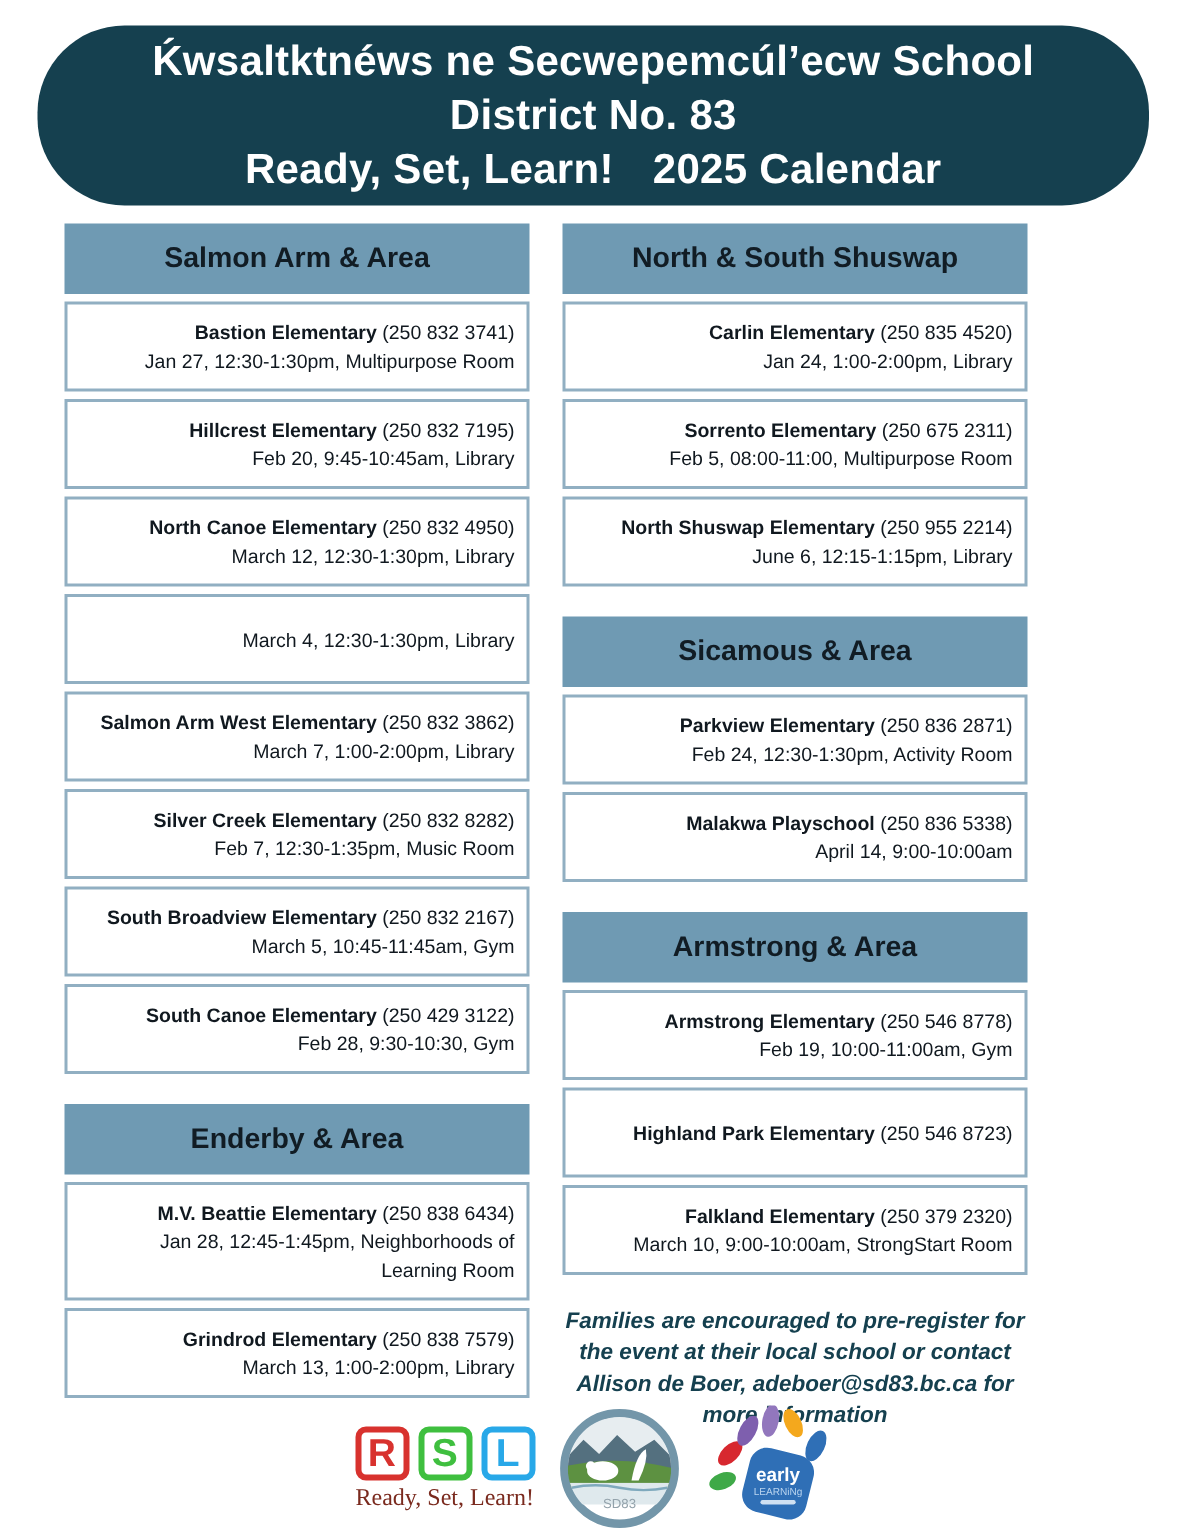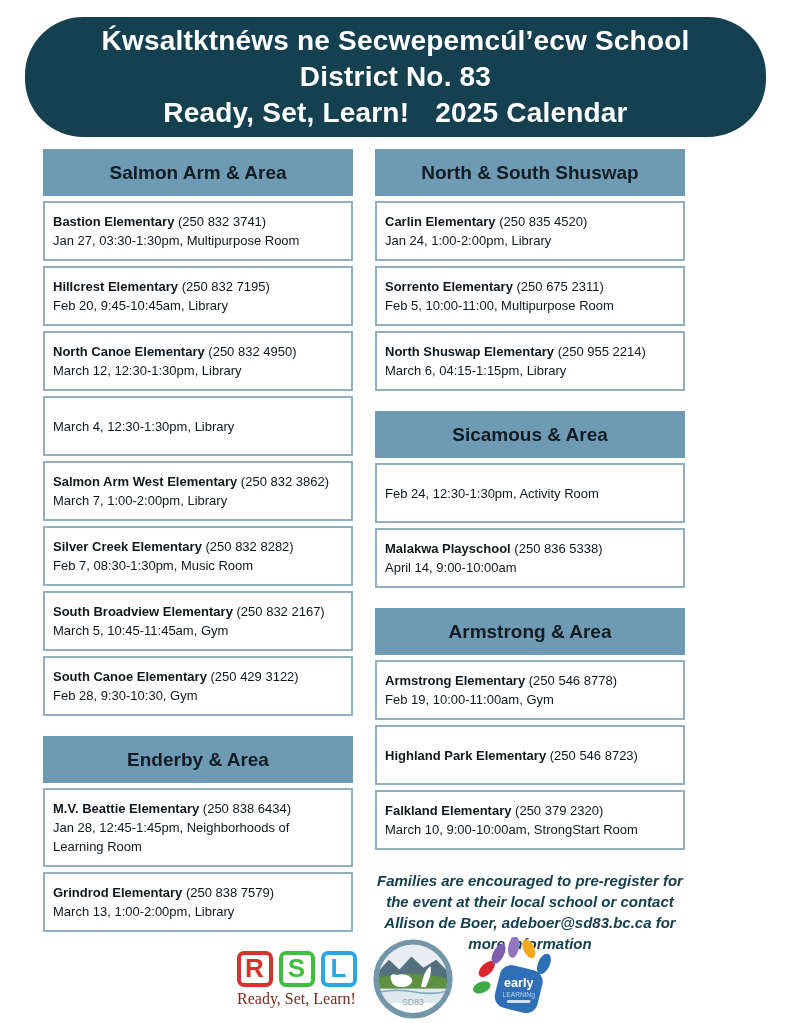--- a/index.html
+++ b/index.html
@@ -20,21 +20,21 @@
   .columns { display:flex; gap:22px; margin:12px 0 0 43px; align-items:flex-start; }
   .col { width:310px; }
   .section { margin-bottom:20px; }
   .section-header {
     background:#6f9ab3; height:47px; margin-bottom:5px;
     display:flex; align-items:center; justify-content:center;
     font-weight:bold; font-size:19px; color:#111c24;
   }
   .entry {
     background:#fff; border:2px solid #91afc2; margin-bottom:5px;
-    padding:9px 8px; text-align:left; font-size:13px; line-height:19px;
+    padding:9px 8px; text-align:right; font-size:13px; line-height:19px;
     display:flex; flex-direction:column; justify-content:center; min-height:60px;
   }
   .entry .school { font-weight:bold; }
   .entry .phone { font-weight:normal; }
   
   .note {
     margin-top:12px; text-align:center; font-style:italic; font-weight:bold;
     color:#15404f; font-size:15px; line-height:21px;
   }
   
@@ -67,40 +67,40 @@
 </div>
 
 <div class="columns">
 
   <div class="col">
 
     <div class="section">
       <div class="section-header">Salmon Arm &amp; Area</div>
       <div class="entry">
         <div><span class="school">Bastion Elementary</span> <span class="phone">(250 832 3741)</span></div>
-        <div>Jan 27, 03:30-1:30pm, Multipurpose Room</div>
+        <div>Jan 27, 12:30-1:30pm, Multipurpose Room</div>
       </div>
       <div class="entry">
         <div><span class="school">Hillcrest Elementary</span> <span class="phone">(250 832 7195)</span></div>
         <div>Feb 20, 9:45-10:45am, Library</div>
       </div>
       <div class="entry">
         <div><span class="school">North Canoe Elementary</span> <span class="phone">(250 832 4950)</span></div>
         <div>March 12, 12:30-1:30pm, Library</div>
       </div>
       <div class="entry">
         <div>March 4, 12:30-1:30pm, Library</div>
       </div>
       <div class="entry">
         <div><span class="school">Salmon Arm West Elementary</span> <span class="phone">(250 832 3862)</span></div>
         <div>March 7, 1:00-2:00pm, Library</div>
       </div>
       <div class="entry">
         <div><span class="school">Silver Creek Elementary</span> <span class="phone">(250 832 8282)</span></div>
-        <div>Feb 7, 08:30-1:30pm, Music Room</div>
+        <div>Feb 7, 12:30-1:35pm, Music Room</div>
       </div>
       <div class="entry">
         <div><span class="school">South Broadview Elementary</span> <span class="phone">(250 832 2167)</span></div>
         <div>March 5, 10:45-11:45am, Gym</div>
       </div>
       <div class="entry">
         <div><span class="school">South Canoe Elementary</span> <span class="phone">(250 429 3122)</span></div>
         <div>Feb 28, 9:30-10:30, Gym</div>
       </div>
     </div>
@@ -122,31 +122,32 @@
   <div class="col">
 
     <div class="section">
       <div class="section-header">North &amp; South Shuswap</div>
       <div class="entry">
         <div><span class="school">Carlin Elementary</span> <span class="phone">(250 835 4520)</span></div>
         <div>Jan 24, 1:00-2:00pm, Library</div>
       </div>
       <div class="entry">
         <div><span class="school">Sorrento Elementary</span> <span class="phone">(250 675 2311)</span></div>
-        <div>Feb 5, 10:00-11:00, Multipurpose Room</div>
+        <div>Feb 5, 08:00-11:00, Multipurpose Room</div>
       </div>
       <div class="entry">
         <div><span class="school">North Shuswap Elementary</span> <span class="phone">(250 955 2214)</span></div>
-        <div>March 6, 04:15-1:15pm, Library</div>
+        <div>June 6, 12:15-1:15pm, Library</div>
       </div>
     </div>
 
     <div class="section">
       <div class="section-header">Sicamous &amp; Area</div>
       <div class="entry">
+        <div><span class="school">Parkview Elementary</span> <span class="phone">(250 836 2871)</span></div>
         <div>Feb 24, 12:30-1:30pm, Activity Room</div>
       </div>
       <div class="entry">
         <div><span class="school">Malakwa Playschool</span> <span class="phone">(250 836 5338)</span></div>
         <div>April 14, 9:00-10:00am</div>
       </div>
     </div>
 
     <div class="section">
       <div class="section-header">Armstrong &amp; Area</div>

